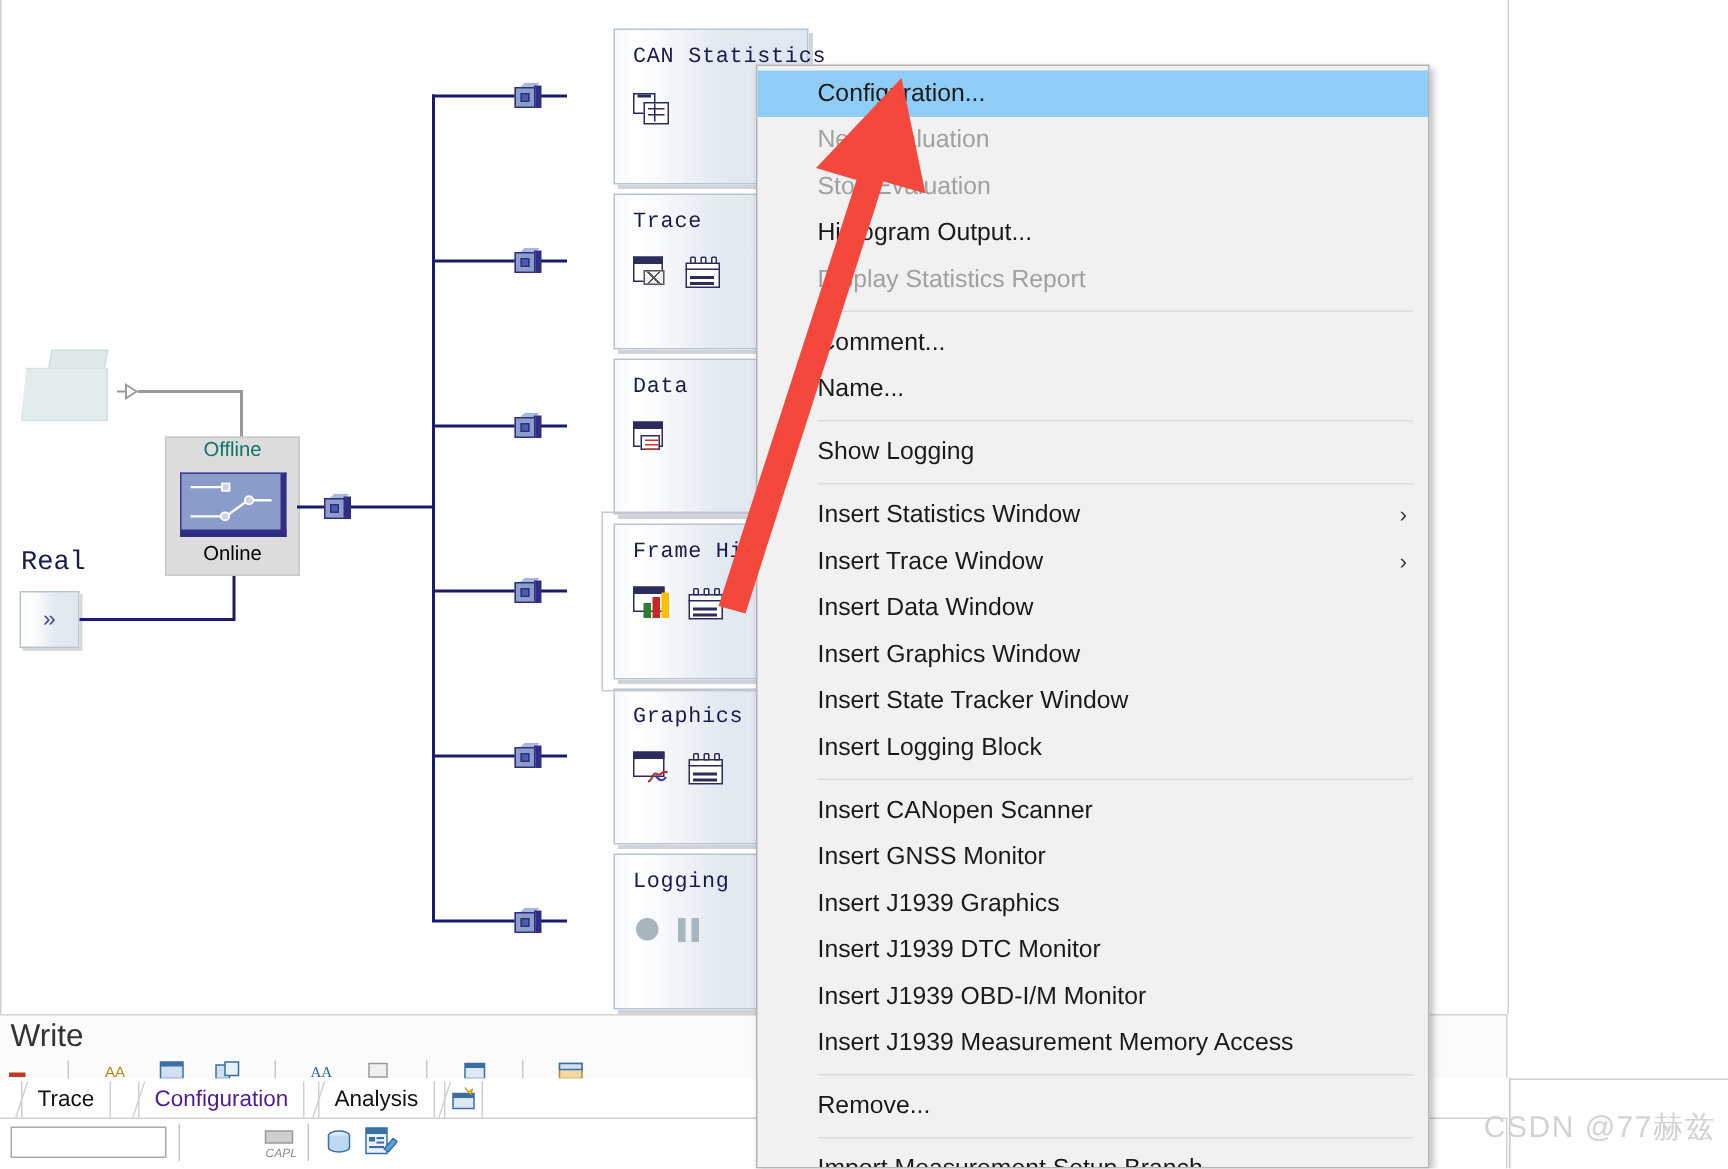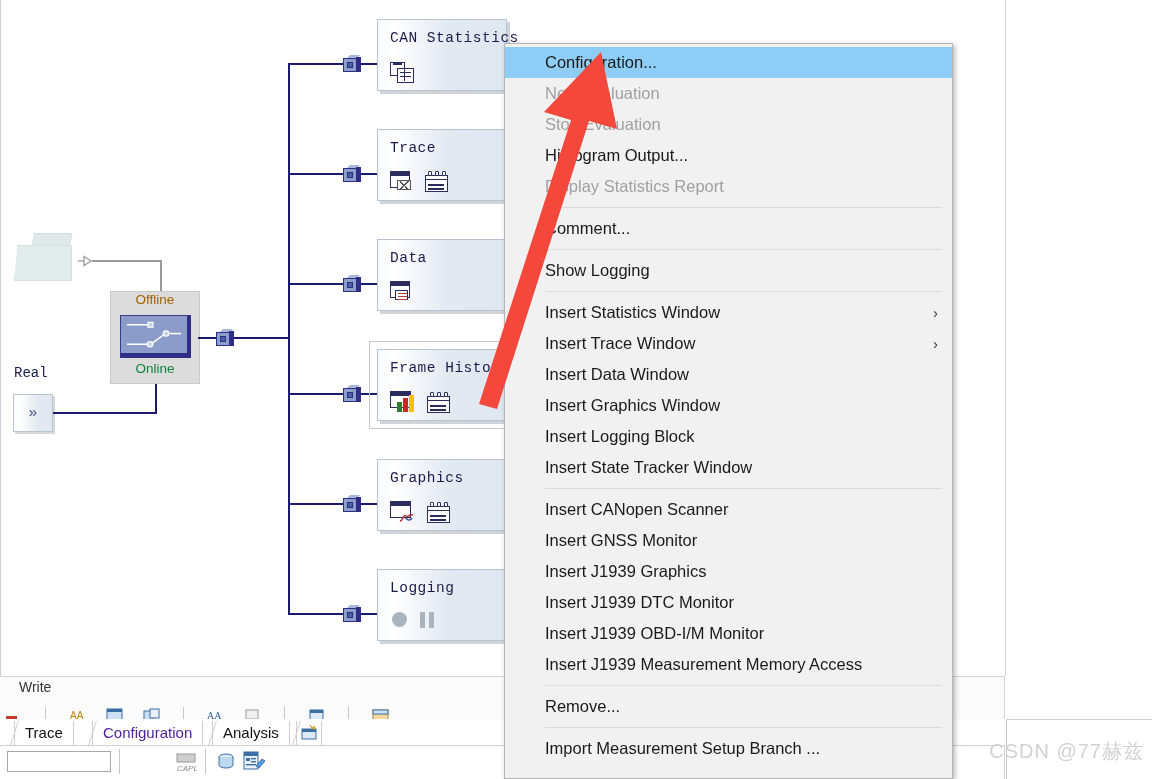--- a/index.html
+++ b/index.html
@@ -44,26 +44,27 @@
     position:absolute;left:0;top:3px;width:14px;height:14px;
     background:#8d9fc9;border:1px solid #2e2e86;box-sizing:border-box;
   }
   .cube .face i{
     position:absolute;left:3px;top:3px;width:6px;height:6px;
     background:#4a5fa5;border:1px solid #2e2e86;box-sizing:border-box;
   }
 
   
   .block{
-    position:absolute;width:130px;height:72px;
+    position:absolute;width:130px;height:104px;
     background:linear-gradient(90deg,#f7f9fb 0%, #ffffff 12%, #e2e9f1 55%, #dfe7f0 100%);
     border:1px solid #b9c4d2;
     box-shadow:3px 3px 0 rgba(120,130,140,.35);
     box-sizing:border-box;
     overflow:visible;
+    margin-left:32px;
   }
   .block .title{
     position:absolute;left:12px;top:10px;
     font-family:"Liberation Mono", monospace;
     font-size:14.5px;color:#1b1b4b;white-space:nowrap;letter-spacing:.5px;
   }
   .block .icons{
     position:absolute;left:12px;top:40px;display:flex;gap:10px;align-items:flex-end;
   }
   .block.selected{
@@ -125,45 +126,45 @@
   #arrowtip{position:absolute;left:76px;top:255px;width:18px;height:12px;}
 
   
   #switchbox{
     position:absolute;left:110px;top:291px;width:90px;height:93px;
     background:#dcdcdc;border:1px solid #c9c9c9;box-sizing:border-box;
   }
   #switchbox .lbl{
     position:absolute;width:100%;text-align:center;font-size:13.5px;
   }
-  #switchbox .lbl.off{top:0;color:#a16207;}
-  #switchbox .lbl.on{top:69px;color:#15803d;}
+  #switchbox .lbl.off{top:0;color:#0f766e;}
+  #switchbox .lbl.on{top:69px;color:#000000;}
   #switchbox .sw{
     position:absolute;left:9px;top:23px;width:71px;height:43px;
     background:#8b9ccb;border:1px solid #3a3a8d;
     border-right:4px solid #2e2e86;border-bottom:5px solid #2e2e86;box-sizing:border-box;
   }
 
   
-  #real-label{position:absolute;left:14px;top:365px;font-family:"Liberation Mono",monospace;font-size:14px;color:#1b1b4b;}
+  #real-label{position:absolute;left:14px;top:365px;font-family:"Liberation Mono",monospace;font-size:18px;color:#1b1b4b;}
   #realblk{
     position:absolute;left:13px;top:394px;width:40px;height:38px;
     background:linear-gradient(90deg,#fbfcfd 0%,#ffffff 18%,#e4eaf1 60%,#e0e7ef 100%);
     border:1px solid #b9c4d2;box-sizing:border-box;box-shadow:2px 2px 0 rgba(120,130,140,.3);
     display:flex;align-items:center;justify-content:center;
     font-family:"Liberation Mono",monospace;font-size:15px;color:#4a4a78;
   }
 
   
   #write-panel{
     position:absolute;left:0;top:676px;width:1005px;height:43px;
     background:#fbfbfb;border-top:1px solid #d4d4d4;border-right:1px solid #d4d4d4;
     box-sizing:border-box;overflow:hidden;
   }
-  #write-title{position:absolute;left:19px;top:2px;font-size:14px;color:#333;}
+  #write-title{position:absolute;left:7px;top:2px;font-size:21px;color:#333;}
   #write-toolbar{position:absolute;left:5px;top:30px;display:flex;gap:20px;align-items:center;}
   .ti{width:17px;height:13px;position:relative;}
   .sep{width:1px;height:13px;background:#c8c8c8;margin:0 3px;}
 
   #tabbar{
     position:absolute;left:0;top:719px;width:1005px;height:27px;
     background:#ffffff;border-bottom:1px solid #d0d0d0;box-sizing:border-box;
   }
   .tab{
     position:absolute;top:2px;height:24px;line-height:24px;
@@ -536,29 +537,30 @@
 <div id="gutter-vline"></div>
 
 <div id="ctxmenu">
     <div class="mitem highlight"><span>Configuration...</span></div>
     <div class="mitem disabled"><span>New Evaluation</span></div>
     <div class="mitem disabled"><span>Stop Evaluation</span></div>
     <div class="mitem"><span>Histogram Output...</span></div>
     <div class="mitem disabled"><span>Display Statistics Report</span></div>
     <div class="msep"></div>
     <div class="mitem"><span>Comment...</span></div>
+    <div class="mitem"><span>Name...</span></div>
     <div class="msep"></div>
     <div class="mitem"><span>Show Logging</span></div>
     <div class="msep"></div>
     <div class="mitem"><span>Insert Statistics Window</span><span class="chev">›</span></div>
     <div class="mitem"><span>Insert Trace Window</span><span class="chev">›</span></div>
     <div class="mitem"><span>Insert Data Window</span></div>
     <div class="mitem"><span>Insert Graphics Window</span></div>
+    <div class="mitem"><span>Insert State Tracker Window</span></div>
     <div class="mitem"><span>Insert Logging Block</span></div>
-    <div class="mitem"><span>Insert State Tracker Window</span></div>
     <div class="msep"></div>
     <div class="mitem"><span>Insert CANopen Scanner</span></div>
     <div class="mitem"><span>Insert GNSS Monitor</span></div>
     <div class="mitem"><span>Insert J1939 Graphics</span></div>
     <div class="mitem"><span>Insert J1939 DTC Monitor</span></div>
     <div class="mitem"><span>Insert J1939 OBD-I/M Monitor</span></div>
     <div class="mitem"><span>Insert J1939 Measurement Memory Access</span></div>
     <div class="msep"></div>
     <div class="mitem"><span>Remove...</span></div>
     <div class="msep"></div>

